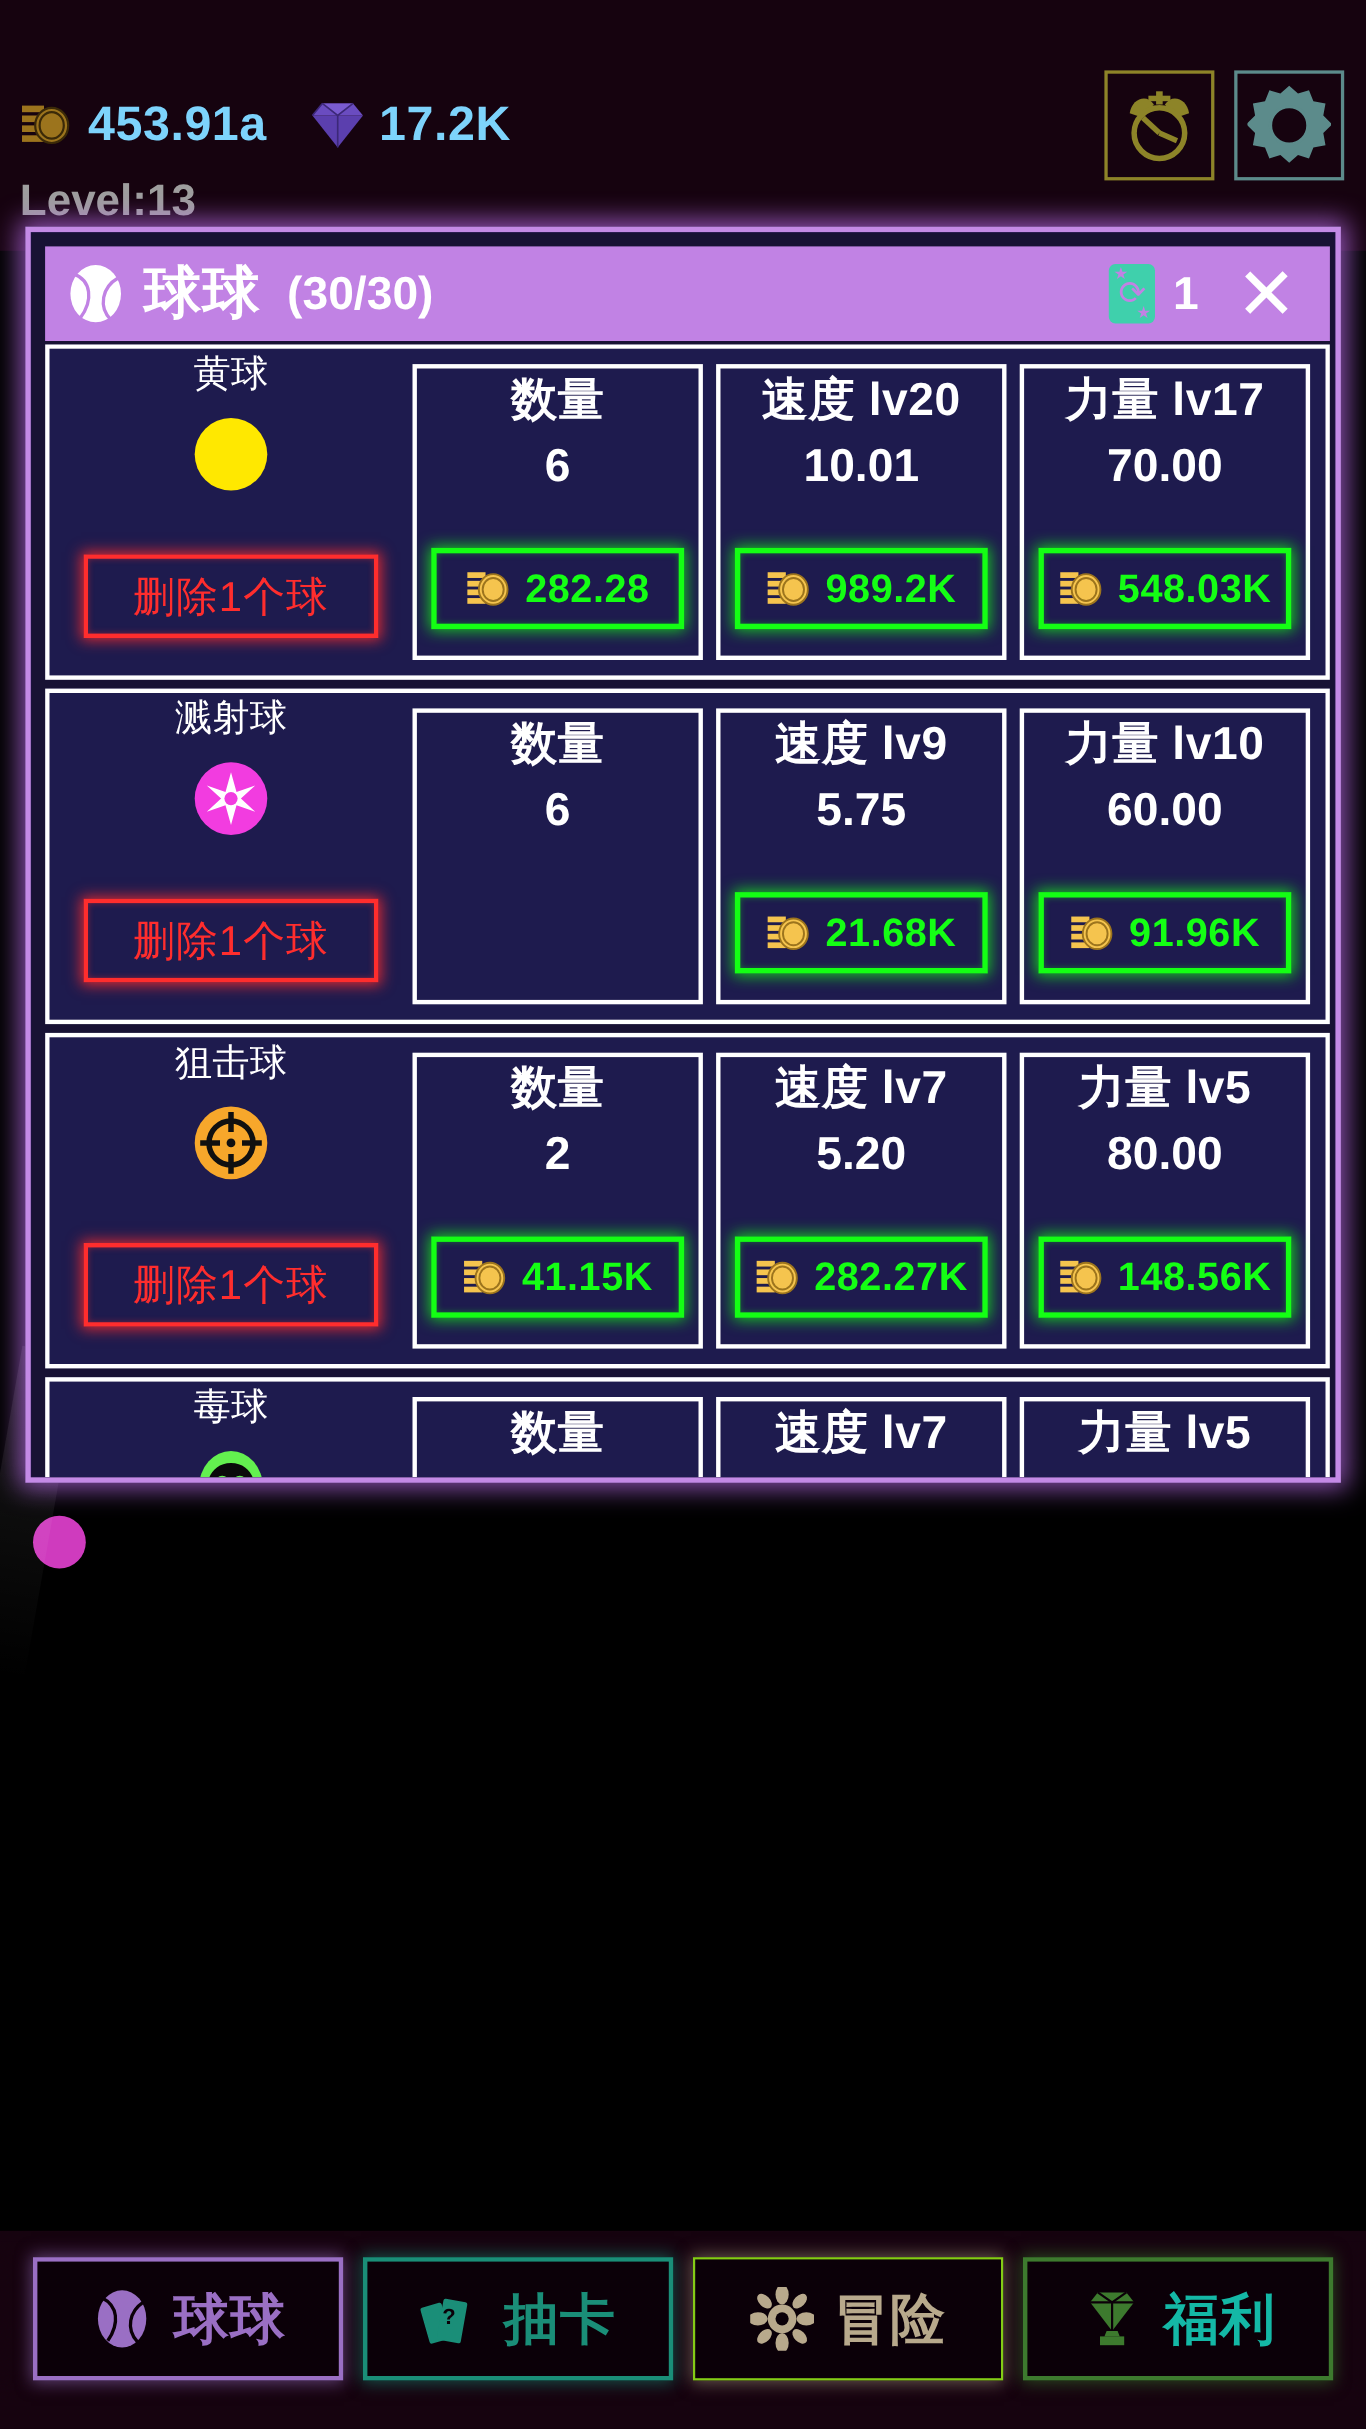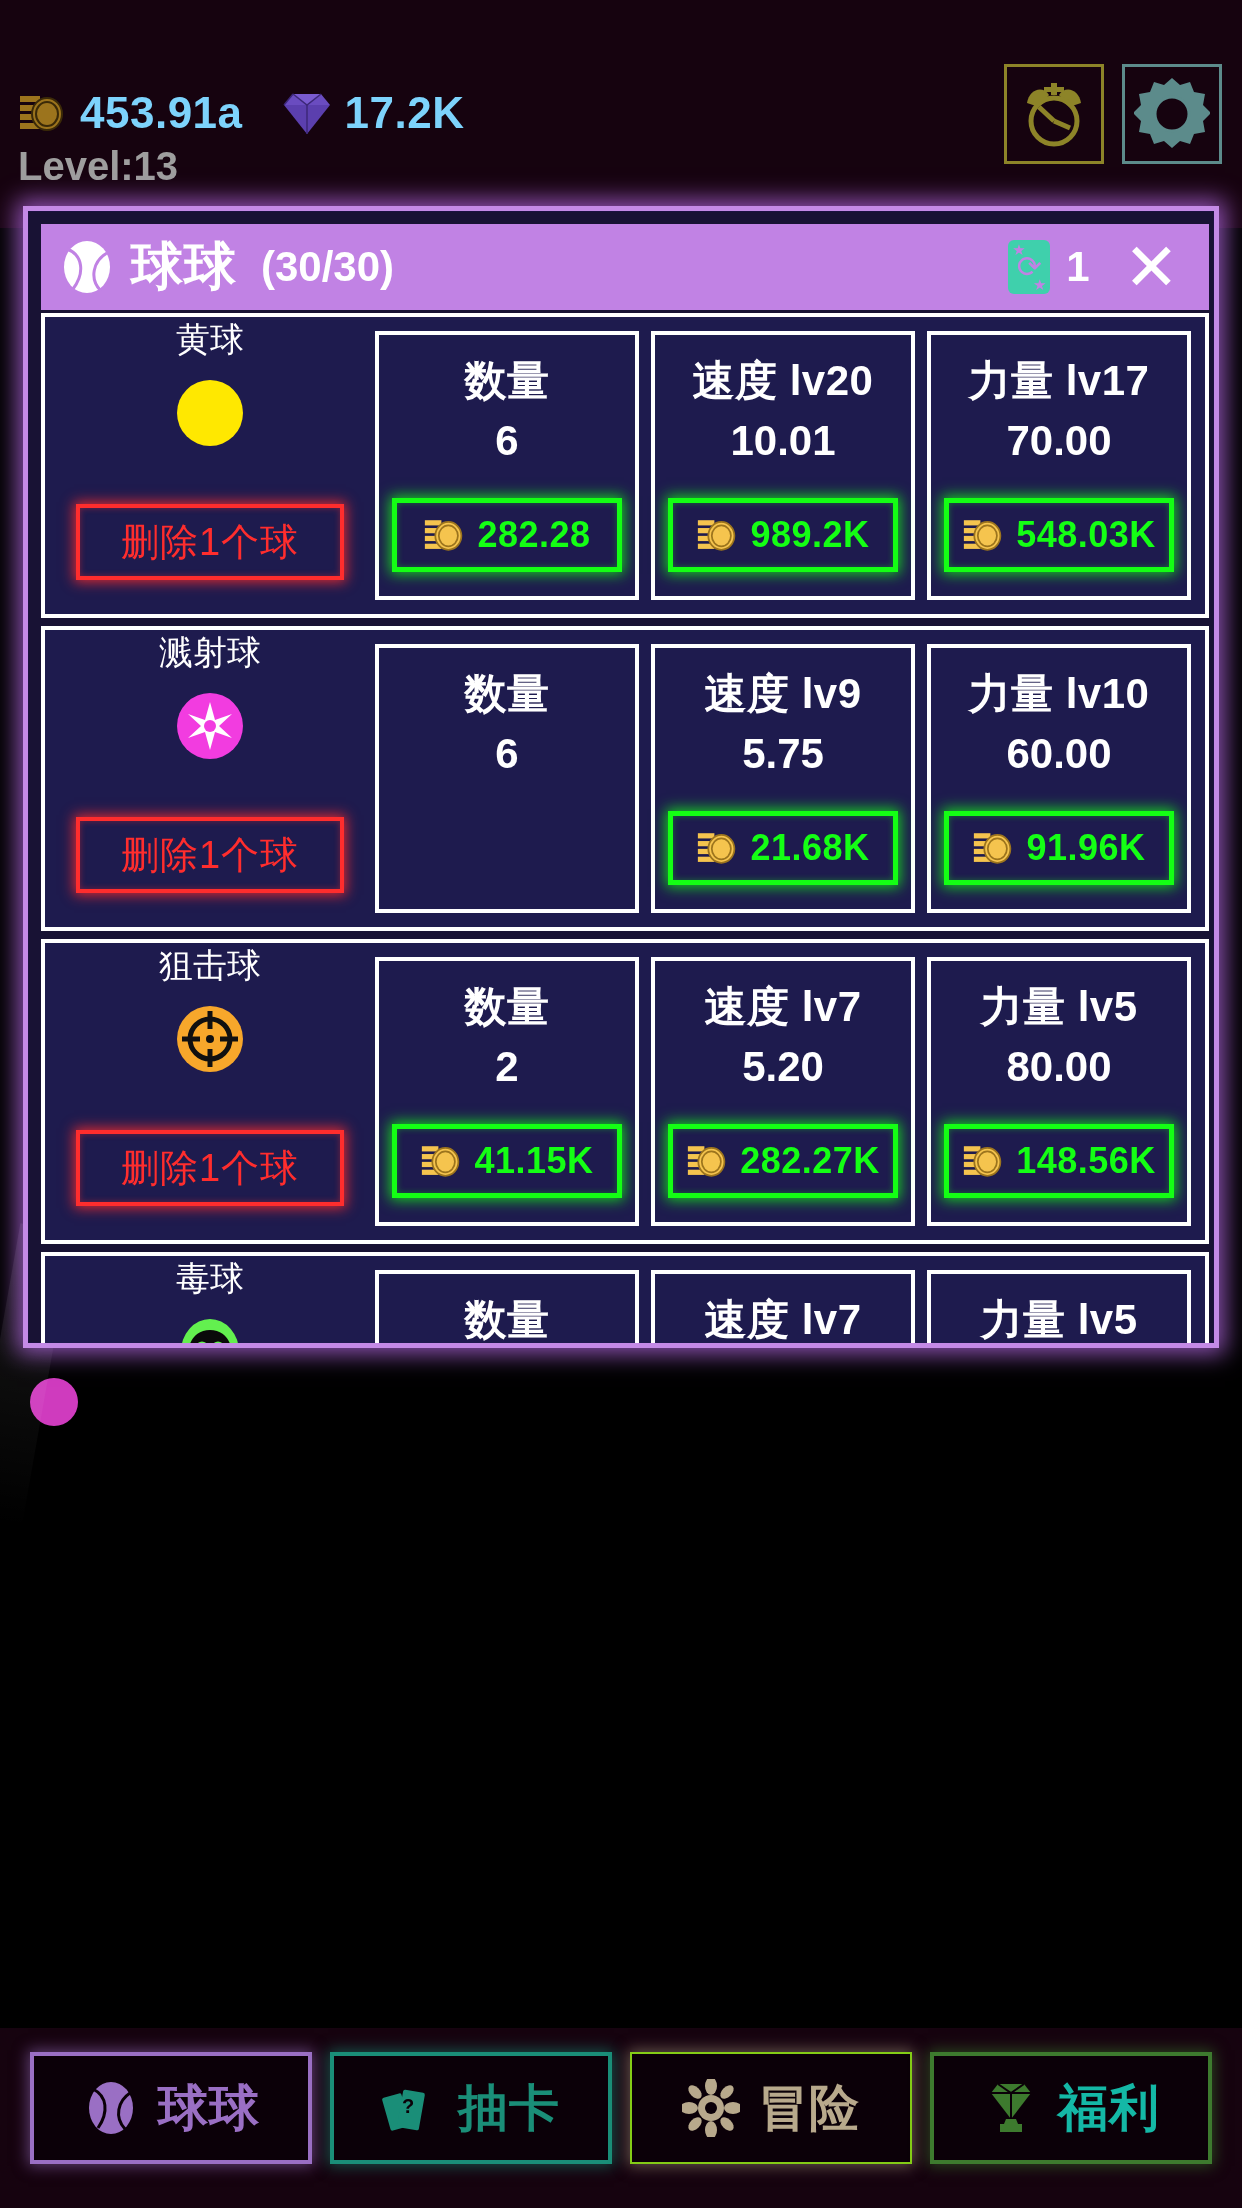--- a/index.html
+++ b/index.html
@@ -20,21 +20,21 @@
     position:absolute; background:linear-gradient(180deg,rgba(255,255,255,.10),rgba(255,255,255,0));
     transform-origin:top center;
   }
   .bgball { position:absolute; border-radius:50%; }
 
   
   .topbar { position:absolute; left:0; top:0; width:1242px; height:228px; }
   .res-row { position:absolute; left:18px; top:88px; display:flex; align-items:center; gap:14px; }
   .res-item { display:flex; align-items:center; gap:14px; }
   .res-val { color:#7dd3fc; font-size:44px; font-weight:bold; letter-spacing:0.5px; }
-  .lvl { position:absolute; left:18px; top:144px; color:#9e9e9e; font-size:40px; font-weight:bold; }
+  .lvl { position:absolute; left:18px; top:160px; color:#9e9e9e; font-size:40px; font-weight:bold; }
 
   .coin-ico { width:48px; height:46px; display:block; }
   .gem-ico  { width:48px; height:44px; display:block; }
 
   .tool-btns { position:absolute; right:20px; top:64px; display:flex; gap:18px; }
   .tool-btn { width:100px; height:100px; display:flex; align-items:center; justify-content:center; }
   .tool-clock { border:3px solid #8d8428; }
   .tool-gear  { border:3px solid #5c8b8b; }
 
   
@@ -76,21 +76,21 @@
     position:absolute; left:50%; transform:translateX(-50%); bottom:34px;
     width:268px; height:76px; border:4px solid #ff2d2d; background:#1e1b4e;
     box-shadow:0 0 12px 2px rgba(255,45,45,.85), inset 0 0 6px rgba(255,45,45,.4);
     color:#ff2d2d; font-size:38px; font-weight:500;
     display:flex; align-items:center; justify-content:center; letter-spacing:1px;
   }
 
   .stat-wrap { flex:1 1 auto; display:flex; gap:12px; padding:14px 14px 14px 0; }
   .stat {
     flex:1 1 0; border:4px solid #ffffff; background:#1e1b4e;
-    display:flex; flex-direction:column; align-items:center; padding-top:18px;
+    display:flex; flex-direction:column; align-items:center; 
     position:relative;
   }
   .stat-label { color:#fff; font-size:42px; font-weight:bold; letter-spacing:.5px; white-space:nowrap; }
   .stat-value { color:#fff; font-size:42px; font-weight:bold; margin-top:8px; }
   .cost-btn {
     position:absolute; left:50%; transform:translateX(-50%); bottom:24px;
     width:230px; height:74px; border:5px solid #14ff14; background:#1e1b4e;
     box-shadow:0 0 13px 2px rgba(20,255,20,.8), inset 0 0 6px rgba(20,255,20,.35);
     display:flex; align-items:center; justify-content:center; gap:12px;
   }

